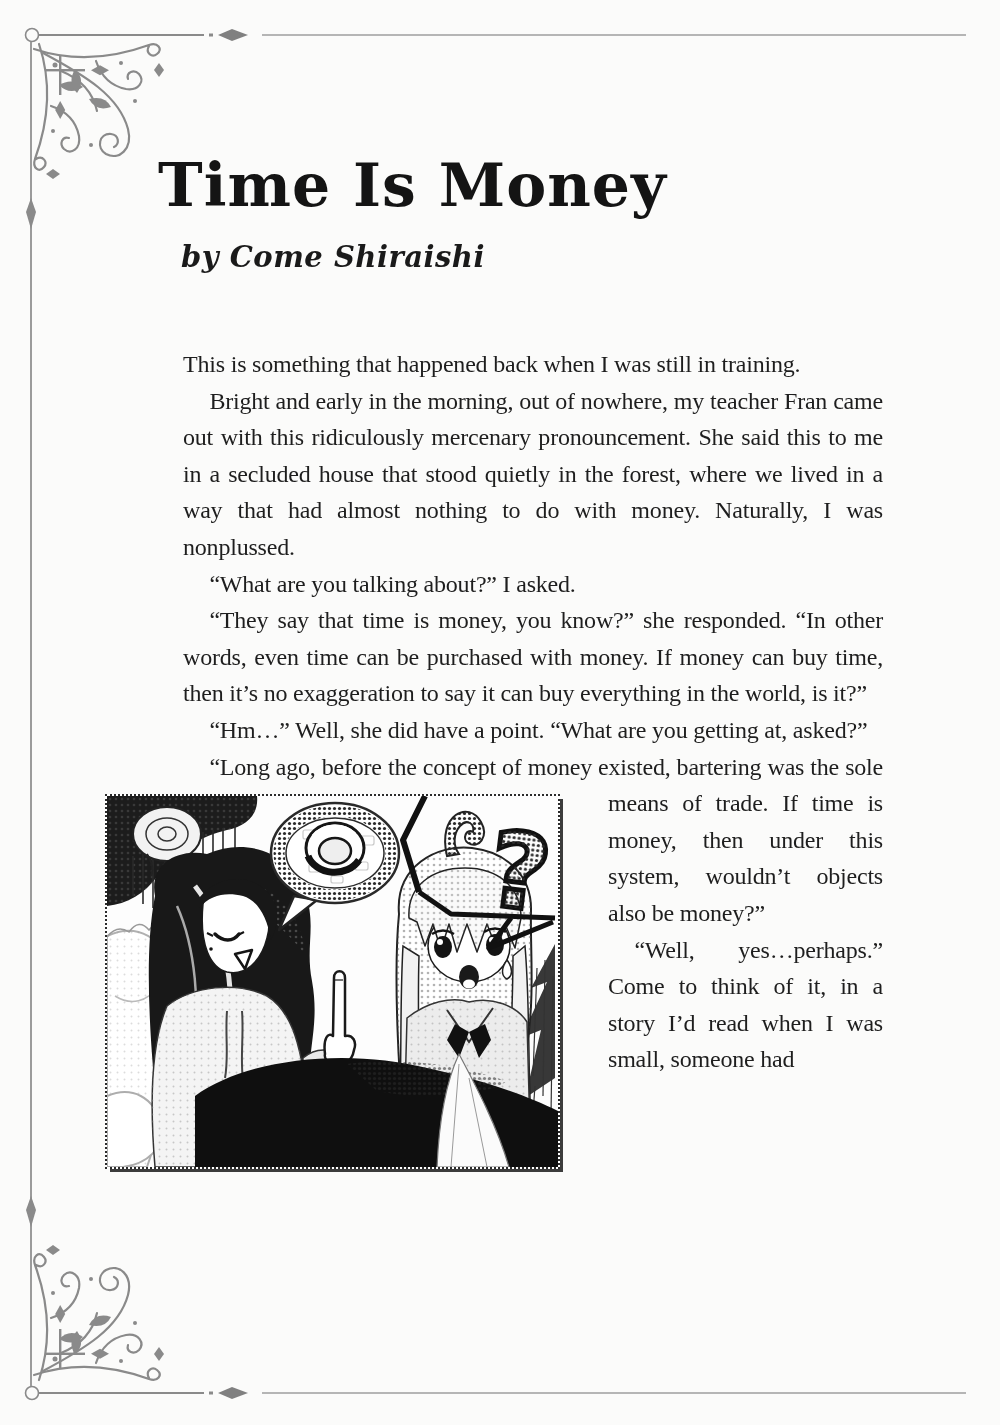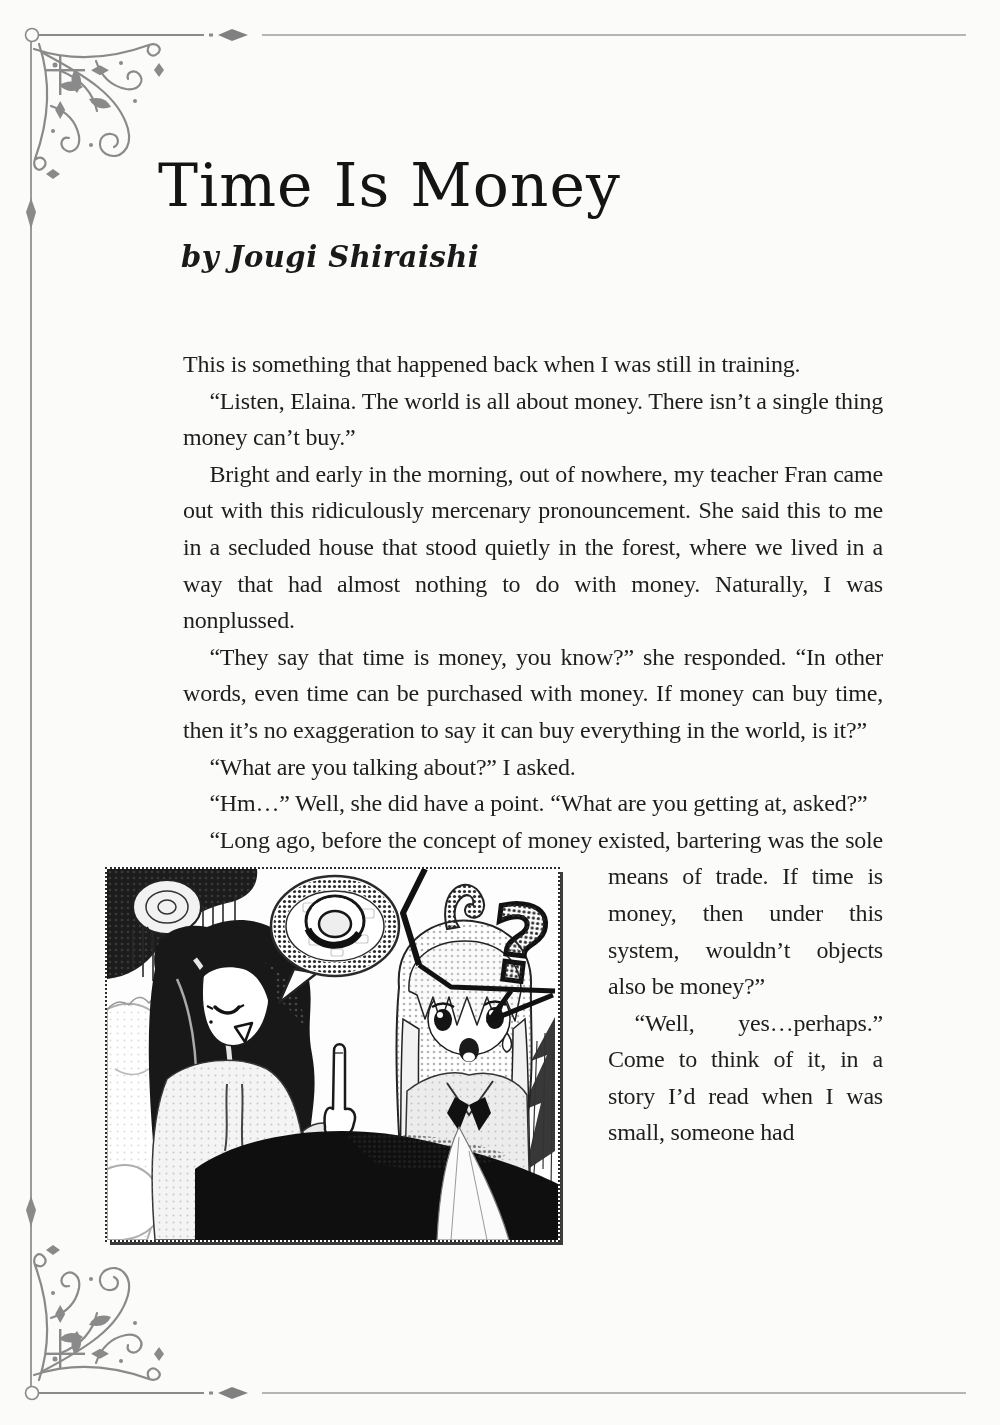--- a/index.html
+++ b/index.html
@@ -11,21 +11,21 @@
   .rule-bottom{top:1379px;}
   .left-line{position:absolute;left:30px;top:42px;width:2px;height:1344px;background:#9b9b9b;}
   .teardrop{position:absolute;left:25px;width:12px;height:32px;}
   .td-top{top:198px;}
   .td-bottom{top:1196px;}
   .flourish{position:absolute;left:31px;width:155px;height:155px;}
   .fl-top{top:41px;}
   .fl-bottom{top:1228px;transform:scaleY(-1);}
   
   .title{position:absolute;left:158px;top:150px;font-family:"DejaVu Serif",serif;
-         font-weight:normal;font-size:60px;letter-spacing:1px;color:#141414;}
+         font-weight:bold;font-size:60px;letter-spacing:1px;color:#141414;}
   .byline{position:absolute;left:181px;top:240px;font-family:"DejaVu Serif",serif;
           font-style:italic;font-weight:bold;font-size:29px;letter-spacing:.5px;color:#1a1a1a;}
   
   .story{position:absolute;left:160px;top:346px;width:700px;
          font-size:24px;line-height:36.6px;text-align:justify;
          letter-spacing:-0.2px;color:#1e1e1e;margin-left:23px;}
   .story p{margin:0;}
   .story p.ind{text-indent:1.1em;}
   
   .illu-float{float:left;width:455px;height:375px;box-sizing:border-box;
@@ -106,28 +106,27 @@
     <path d="M128,22 l5,7 -5,7 -5,-7 Z"></path>
       <path d="M22,128 l7,5 -7,5 -7,-5 Z"></path>
     <rect x="14" y="28" width="40" height="2.4"></rect>
       <path d="M60,29.2 l9,-5 9,5 -9,5 Z"></path>
     <rect x="28" y="14" width="2.4" height="40"></rect>
       <path d="M29.2,60 l-5,9 5,9 5,-9 Z"></path>
   </g>
 </svg>
 
 <h1 class="title" style="margin:0;">Time Is Money</h1>
-<div class="byline">by Jougi Shiraishi</div>
+<div class="byline">by Come Shiraishi</div>
 
 <div class="story">
     <p>This is something that happened back when I was still in training.</p>
-    <p class="ind">“Listen, Elaina. The world is all about money. There isn’t a single thing money can’t buy.”</p>
     <p class="ind">Bright and early in the morning, out of nowhere, my teacher Fran came out with this ridiculously mercenary pronouncement. She said this to me in a secluded house that stood quietly in the forest, where we lived in a way that had almost nothing to do with money. Naturally, I was nonplussed.</p>
+    <p class="ind">“What are you talking about?” I asked.</p>
     <p class="ind">“They say that time is money, you know?” she responded. “In other words, even time can be purchased with money. If money can buy time, then it’s no exaggeration to say it can buy everything in the world, is it?”</p>
-    <p class="ind">“What are you talking about?” I asked.</p>
     <p class="ind">“Hm…” Well, she did have a point. “What are you getting at, asked?”</p>
     <p class="ind">“Long ago, before the concept of money existed, bartering 
 <span class="illu-float">
 <svg viewBox="0 0 451 371">
   <defs>
     <pattern id="ptDense" width="5" height="5" patternUnits="userSpaceOnUse">
               <circle cx="2.5" cy="2.5" r="1.6" fill="#2a2a2a"></circle>
             </pattern>
     <pattern id="ptMid" width="6" height="6" patternUnits="userSpaceOnUse">
               <circle cx="3" cy="3" r="1.3" fill="#555"></circle>

